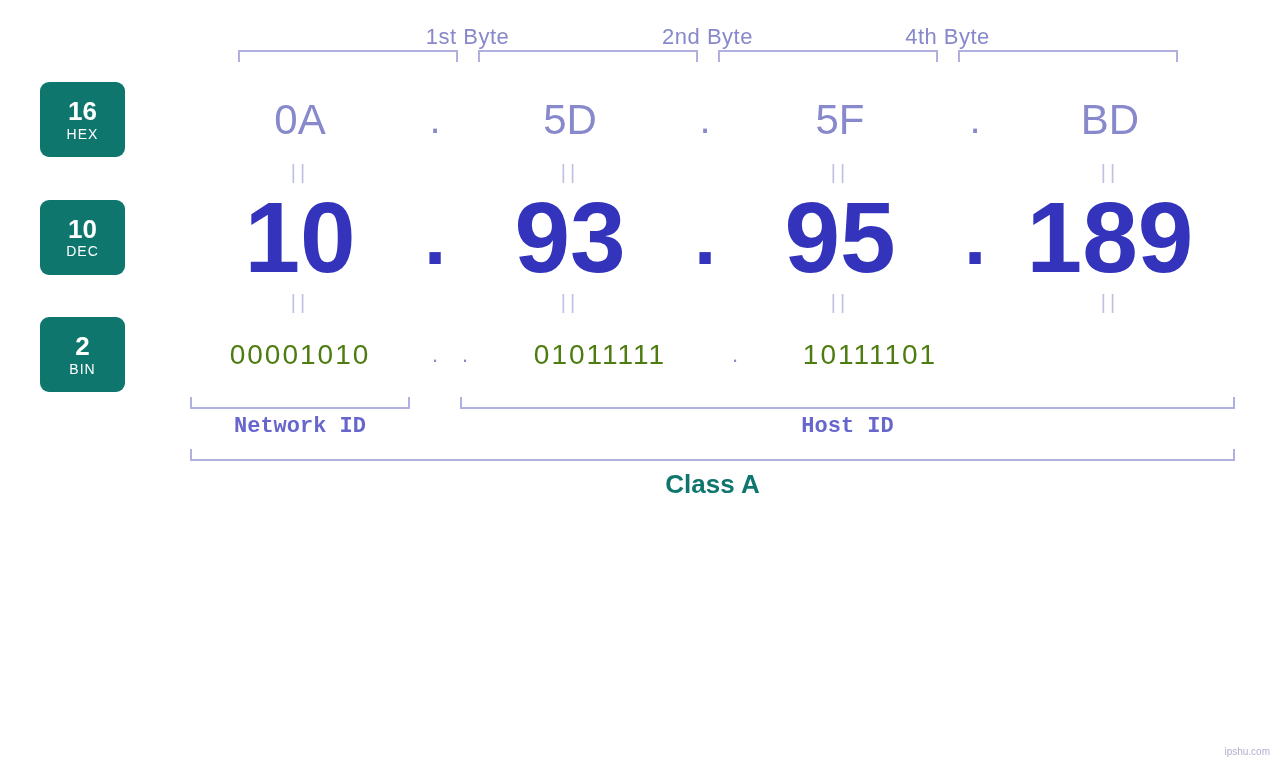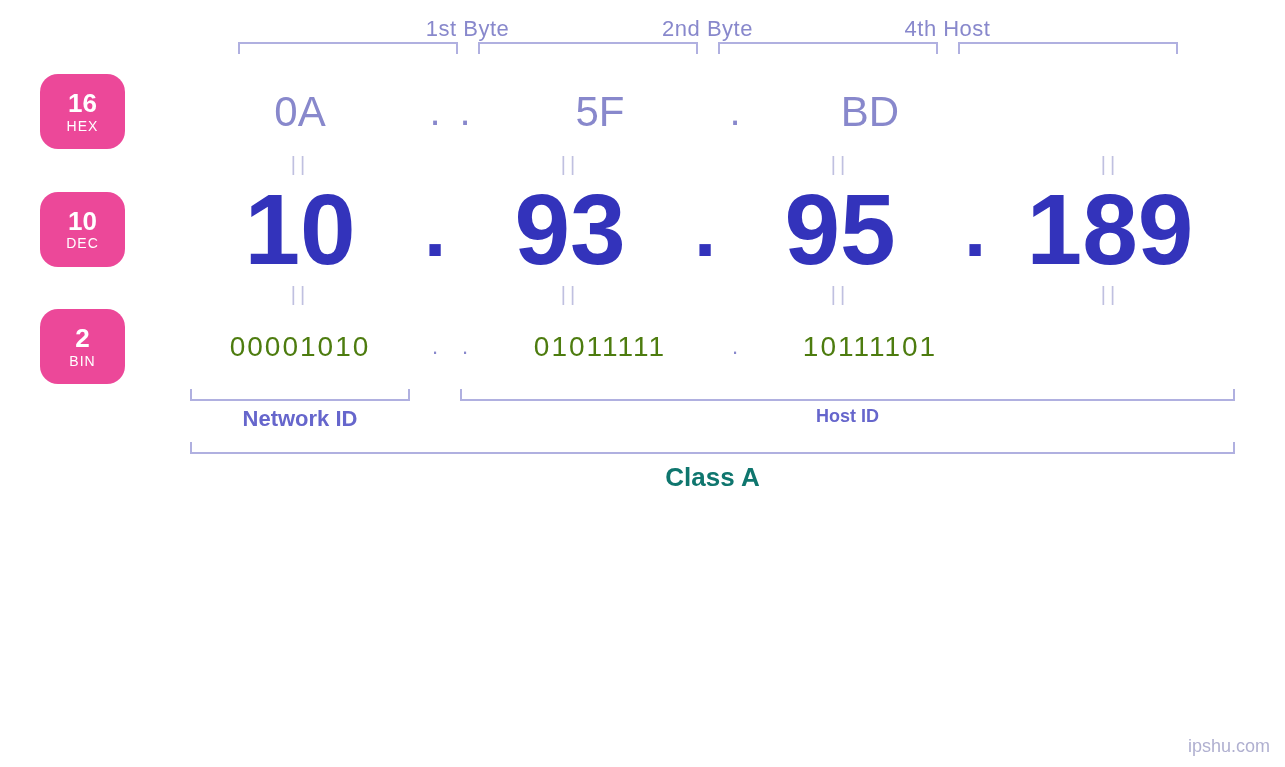--- a/index.html
+++ b/index.html
@@ -15,21 +15,21 @@
       justify-content: center;
     }
 
     .container {
       width: 1285px;
       height: 767px;
       position: relative;
       display: flex;
       flex-direction: column;
       align-items: flex-end;
-      padding: 16px 40px;
+      padding: 24px 40px;
     }
 
     
     .byte-headers {
       display: flex;
       width: 100%;
       justify-content: center;
       margin-bottom: 0px;
       padding-left: 130px;
     }
@@ -72,22 +72,22 @@
     .value-row {
       display: flex;
       align-items: center;
       width: 100%;
       margin-bottom: 0;
     }
 
     .badge {
       width: 85px;
       height: 75px;
-      border-radius: 18px;
-      background: #ec4899;
+      border-radius: 9px;
+      background: #0f766e;
       display: flex;
       flex-direction: column;
       align-items: center;
       justify-content: center;
       margin-right: 55px;
       flex-shrink: 0;
     }
 
     .badge-number {
       color: white;
@@ -207,35 +207,36 @@
       margin: 0 10px;
     }
 
     .bracket-dot-spacer {
       width: 30px;
     }
 
     .labels-row {
       display: flex;
       margin-top: 5px;
+      font-family: Liberation Mono, monospace;
     }
 
     .network-id-label {
       width: 240px;
       text-align: center;
       color: #6666cc;
       font-size: 22px;
       font-weight: 600;
     }
 
     .host-id-section {
       flex: 1;
       text-align: center;
       color: #6666cc;
-      font-size: 18px;
+      font-size: 22px;
       font-weight: 600;
     }
 
     
     .class-section {
       width: 100%;
       padding-left: 140px;
       margin-top: 10px;
     }
 
@@ -254,21 +255,21 @@
       font-weight: 600;
       margin-top: 8px;
     }
 
     
     .watermark {
       position: absolute;
       bottom: 10px;
       right: 15px;
       color: #b0b0d0;
-      font-size: 18px;
+      font-size: 10px;
     }
 
     
     .hex-row-dots {
       color: #8888cc;
       font-size: 40px;
       width: 30px;
       text-align: center;
       flex-shrink: 0;
     }
@@ -283,21 +284,21 @@
     }
   </style>
 </head>
 <body>
 
 <div class="container">
 
   <div class="byte-headers">
     <div class="byte-header">1st Byte</div>
     <div class="byte-header">2nd Byte</div>
-    <div class="byte-header">4th Host</div>
+    <div class="byte-header">4th Byte</div>
   </div>
 
   <div class="bracket-row">
     <div class="bracket">
       <div class="bracket-line"></div>
     </div>
     <div class="bracket">
       <div class="bracket-line"></div>
     </div>
     <div class="bracket">
@@ -311,20 +312,23 @@
   <div class="value-row">
     <div class="badge">
       <span class="badge-number">16</span>
       <span class="badge-label">HEX</span>
     </div>
     <div class="bytes-row">
       <div class="byte-cell">
         <span class="byte-value-hex">0A</span>
       </div>
       <span class="hex-row-dots">.</span>
+      <div class="byte-cell">
+        <span class="byte-value-hex">5D</span>
+      </div>
       <span class="hex-row-dots">.</span>
       <div class="byte-cell">
         <span class="byte-value-hex">5F</span>
       </div>
       <span class="hex-row-dots">.</span>
       <div class="byte-cell">
         <span class="byte-value-hex">BD</span>
       </div>
     </div>
   </div>

